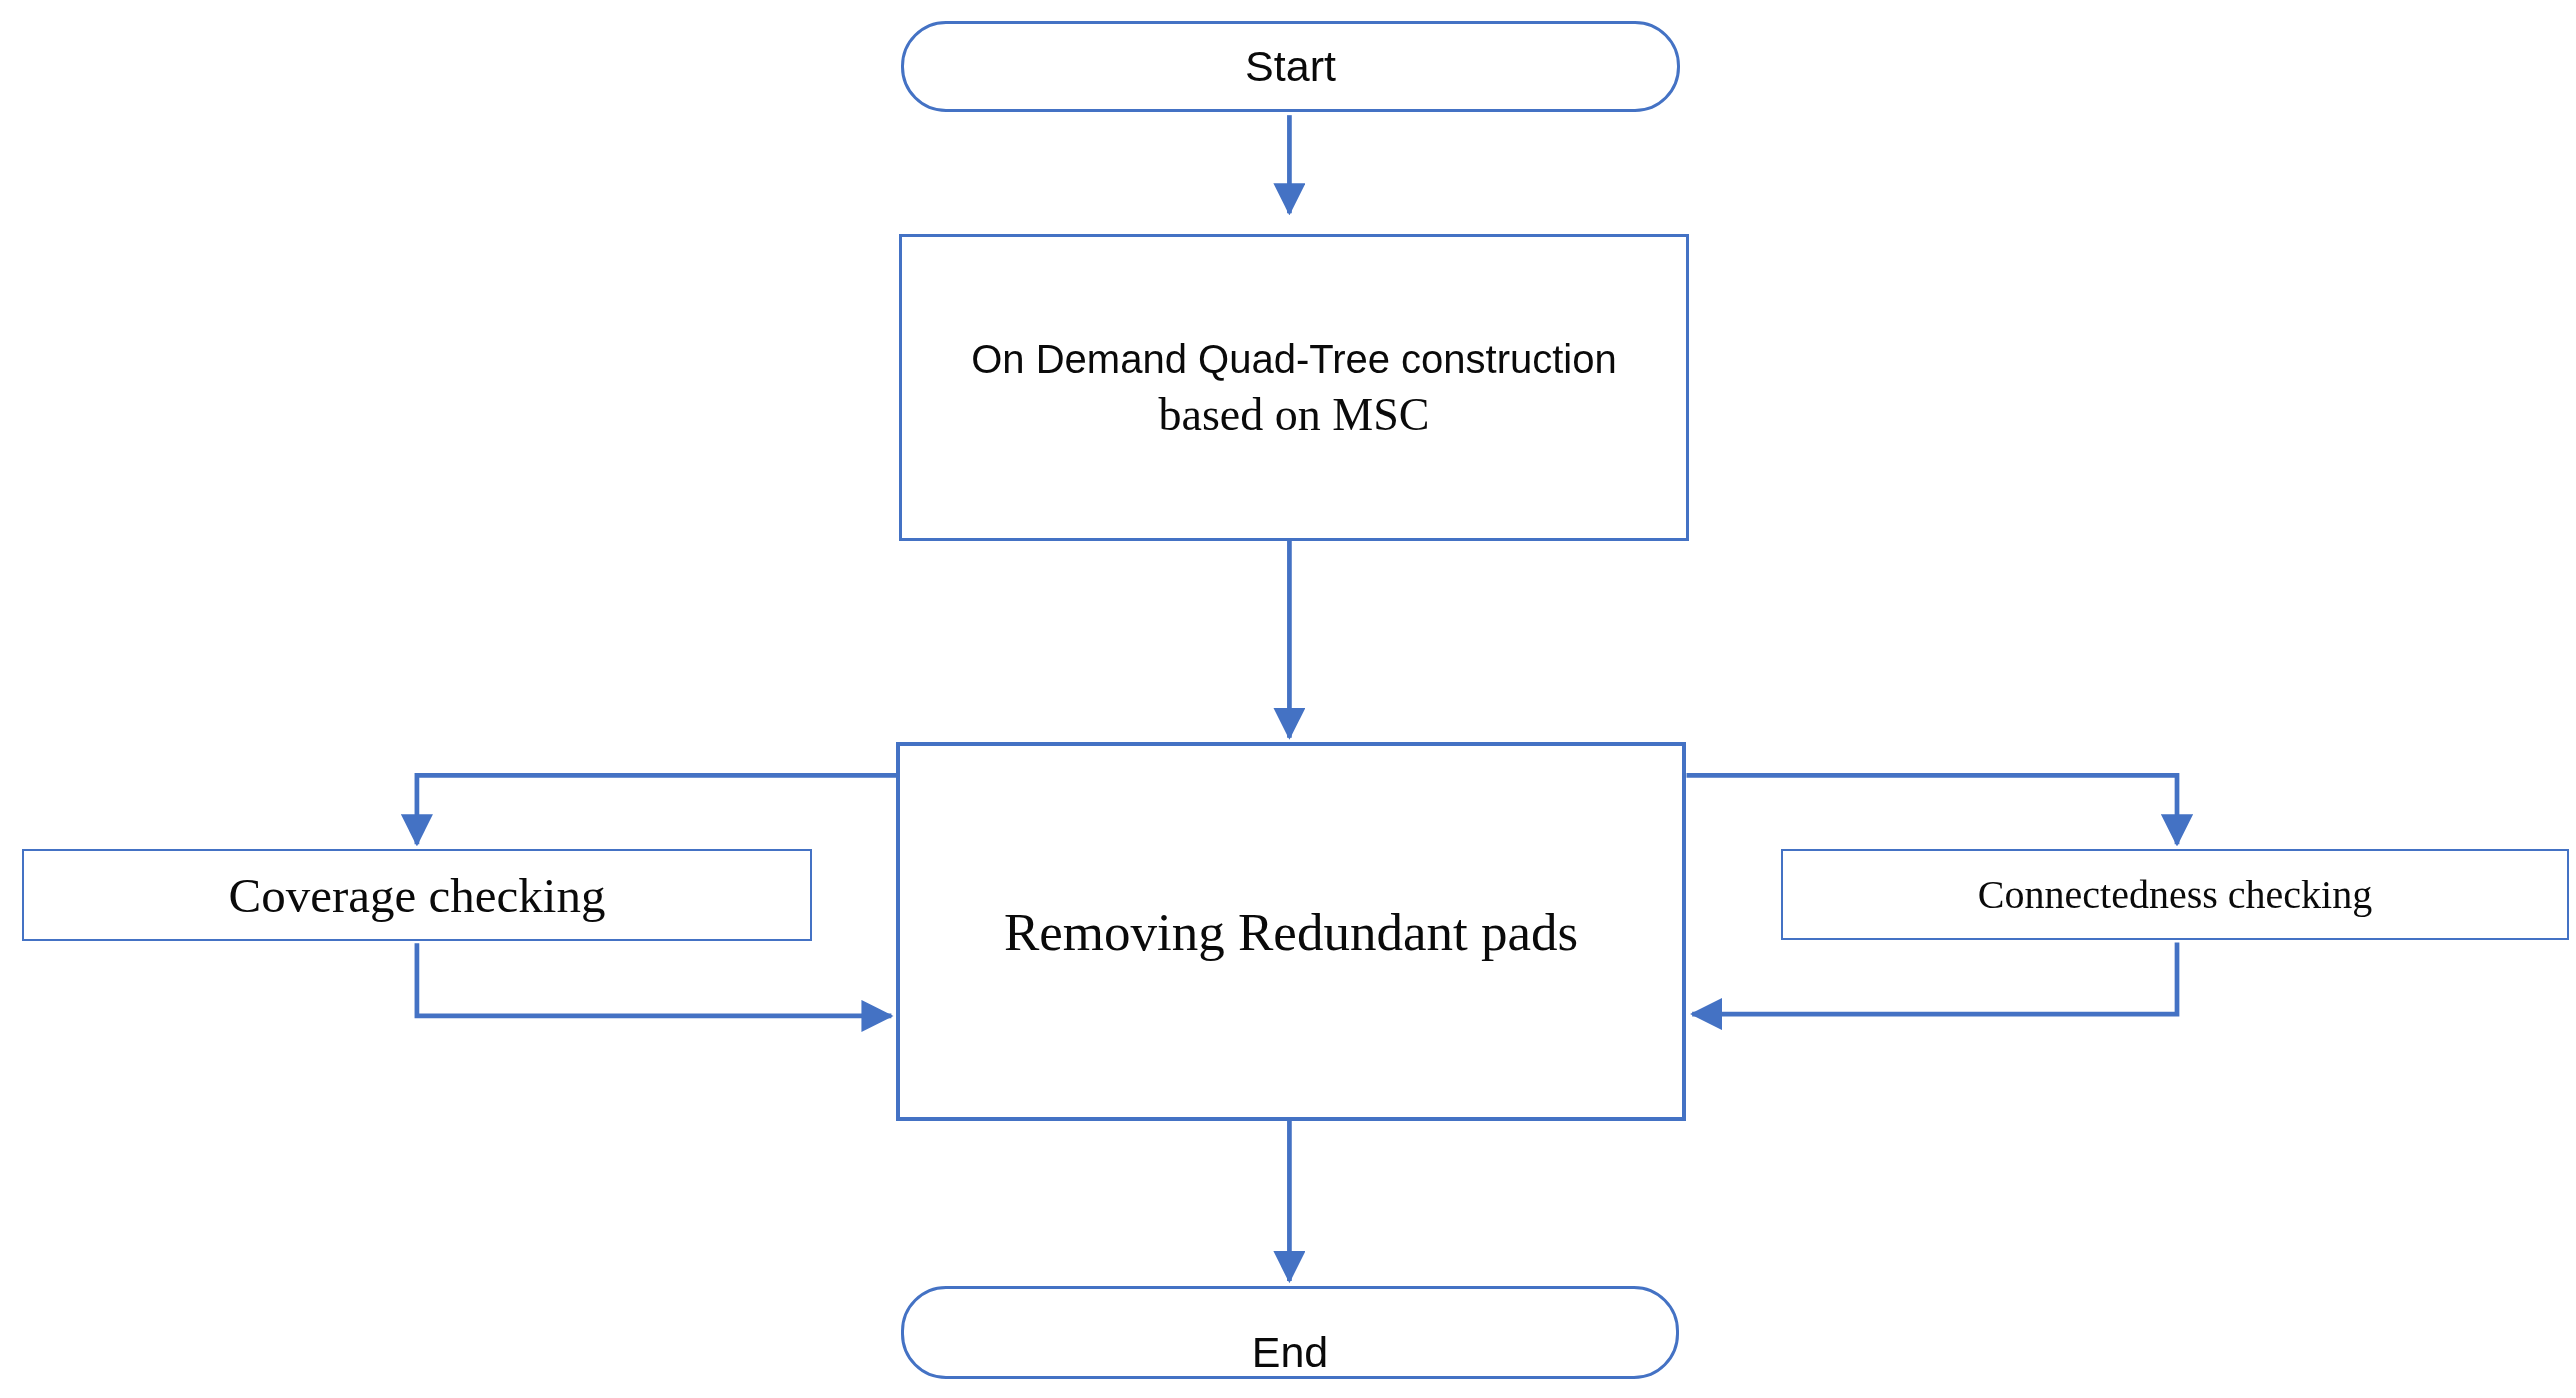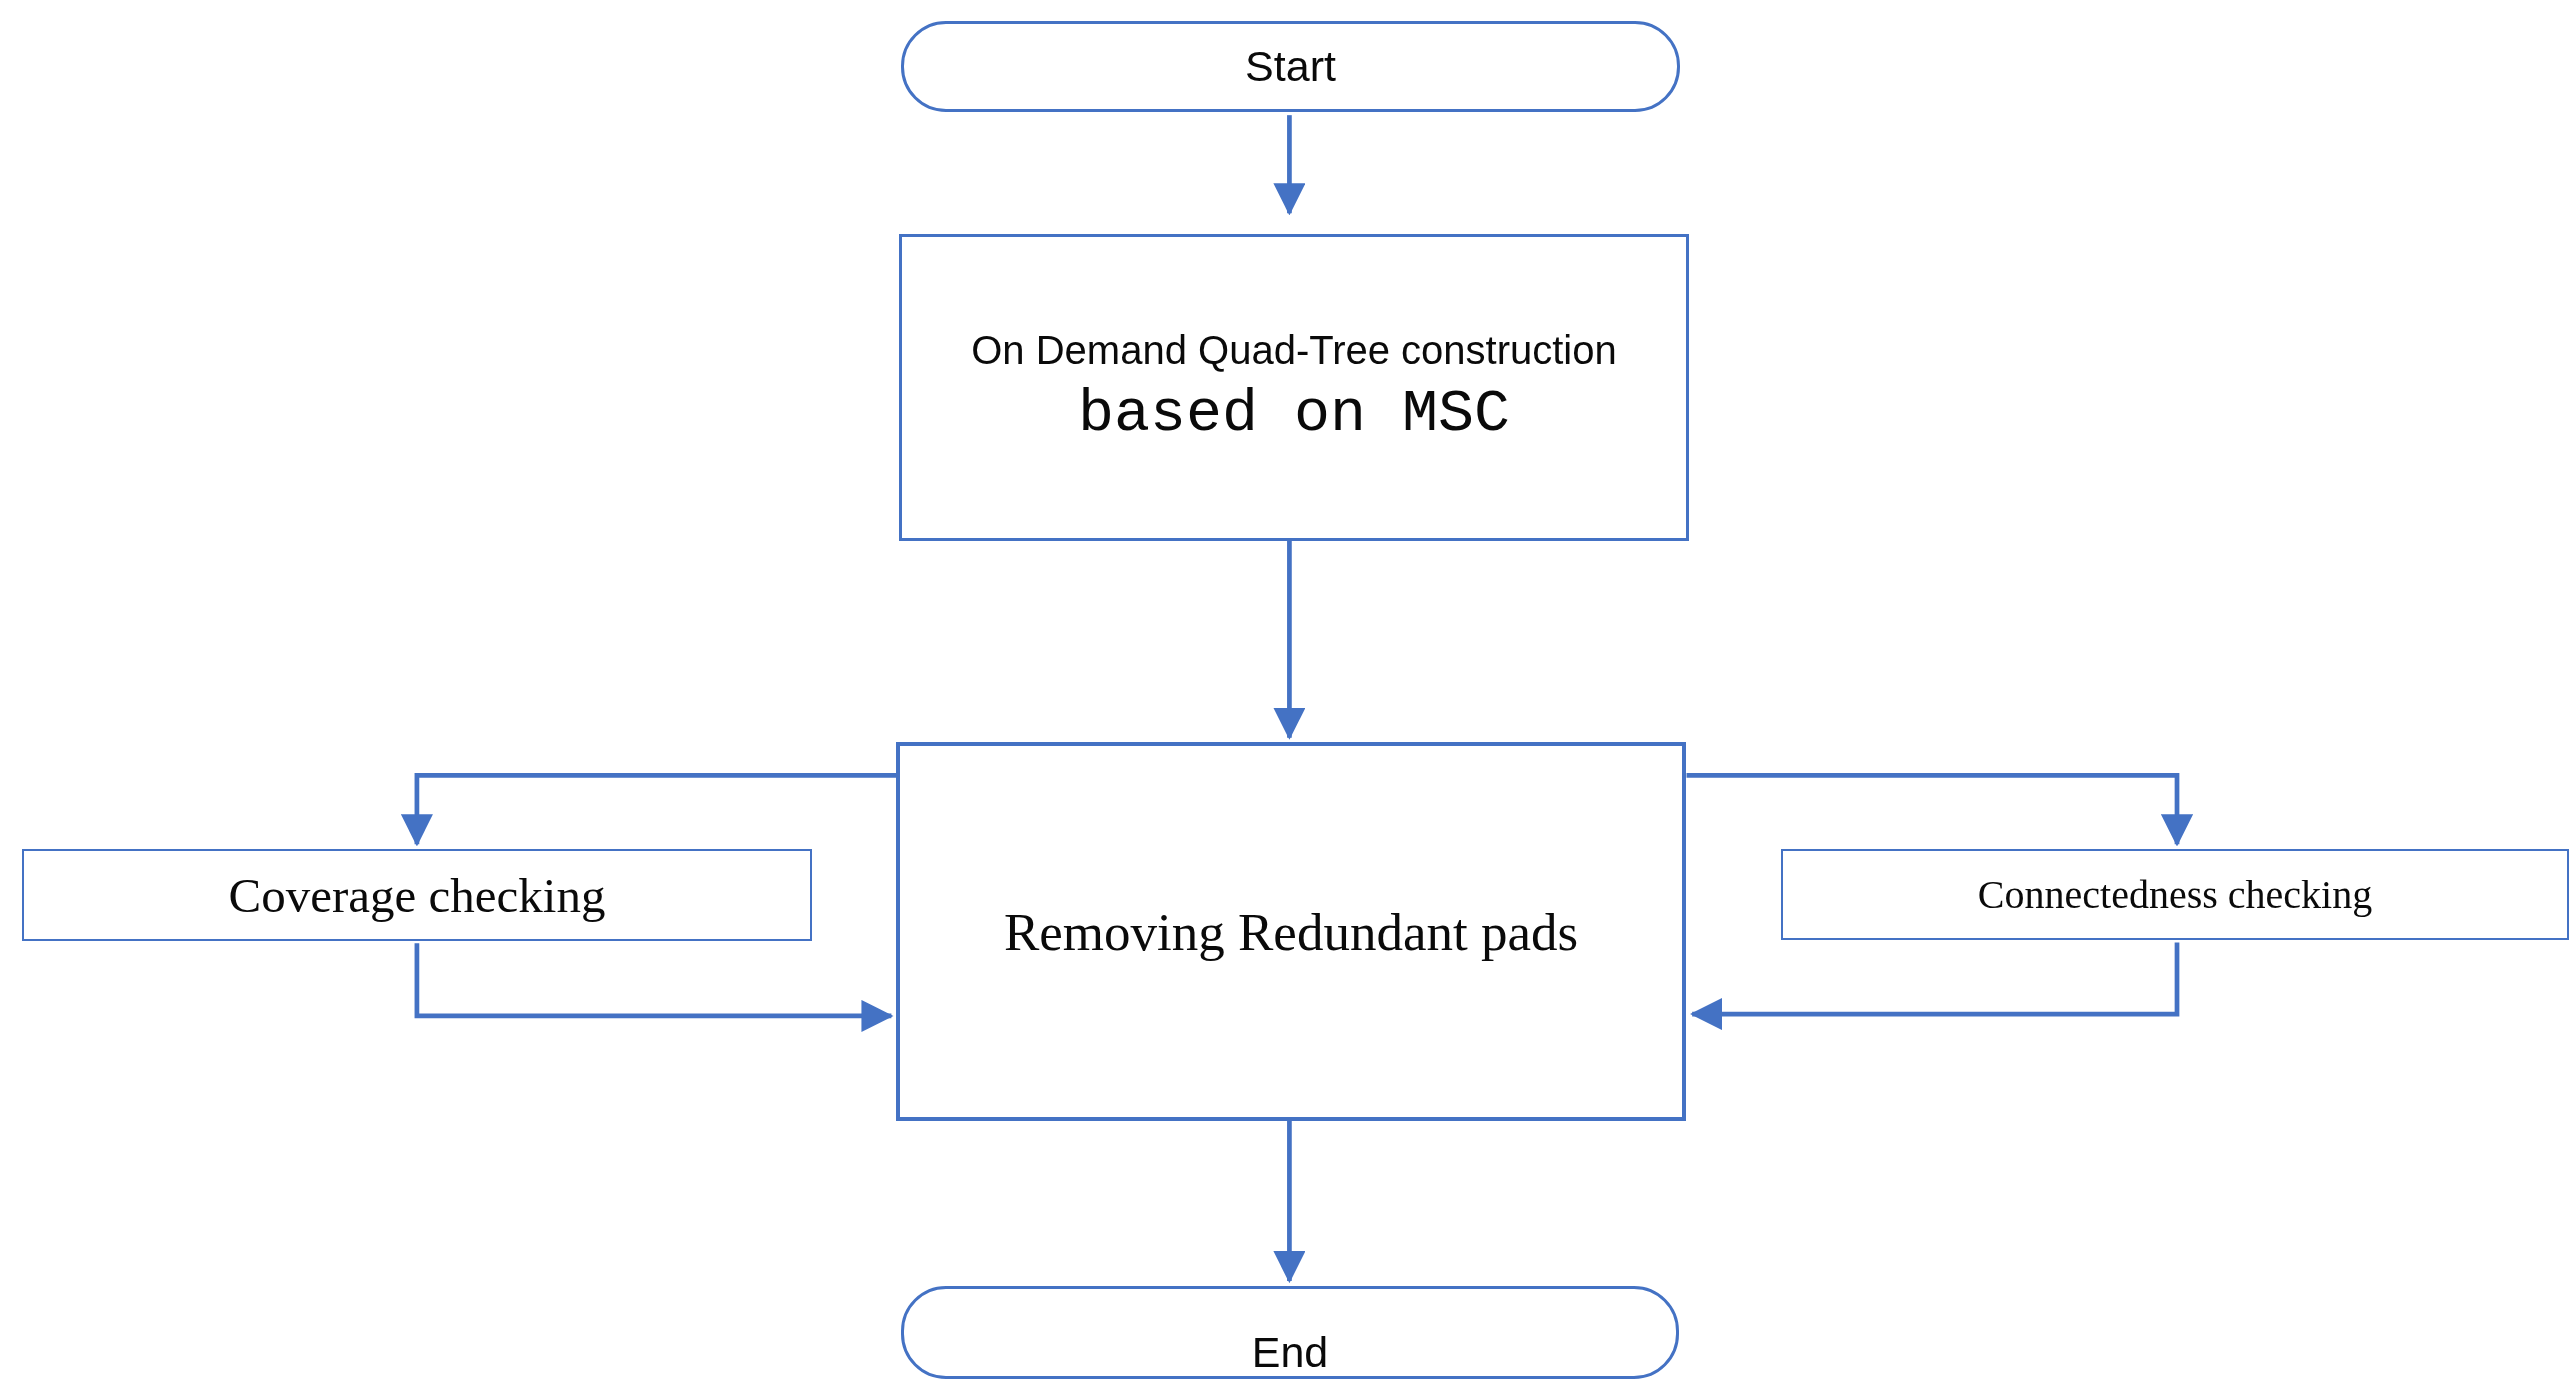--- a/index.html
+++ b/index.html
@@ -60,22 +60,22 @@
     flex-direction: column;
     margin-top: 17px;
   }
   .node-construction .line-sans {
     font-family: "Liberation Sans", sans-serif;
     font-size: 40px;
     line-height: 1.35;
     display: block;
   }
   .node-construction .line-serif {
-    font-family: Liberation Mono, monospace;
-    font-size: 60px;
+    font-family: Liberation Serif, serif;
+    font-size: 46px;
     line-height: 1.25;
     display: block;
   }
   .node-removing {
     left: 896px; top: 742px; width: 790px; height: 379px;
     border: 4.7px solid var(--accent);
     font-family: "Liberation Serif", serif;
     font-size: 53px;
   }
   .node-coverage {

